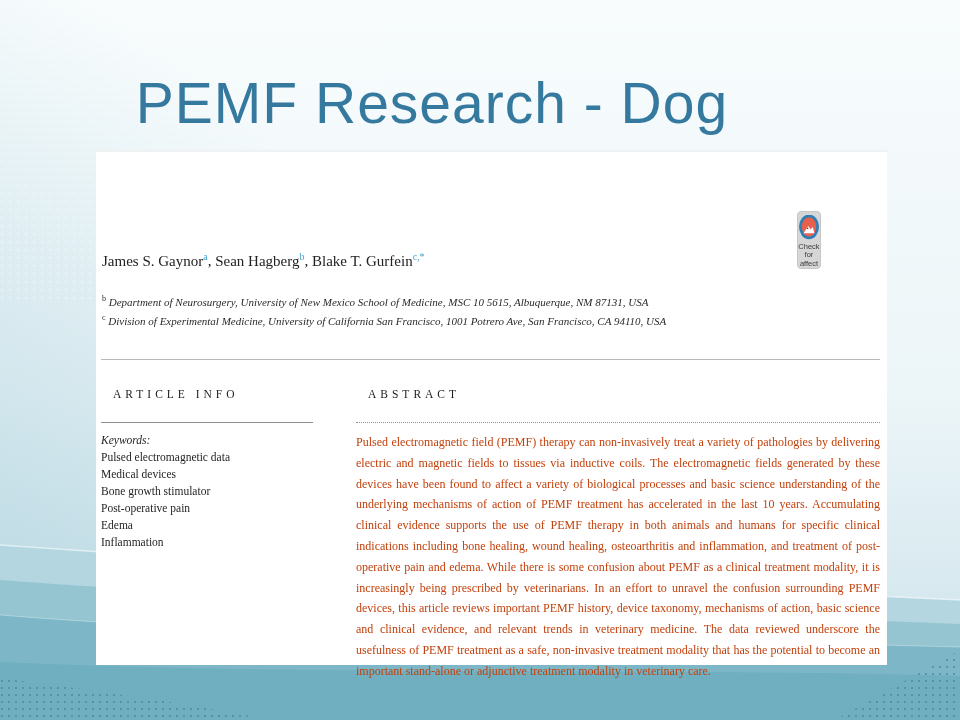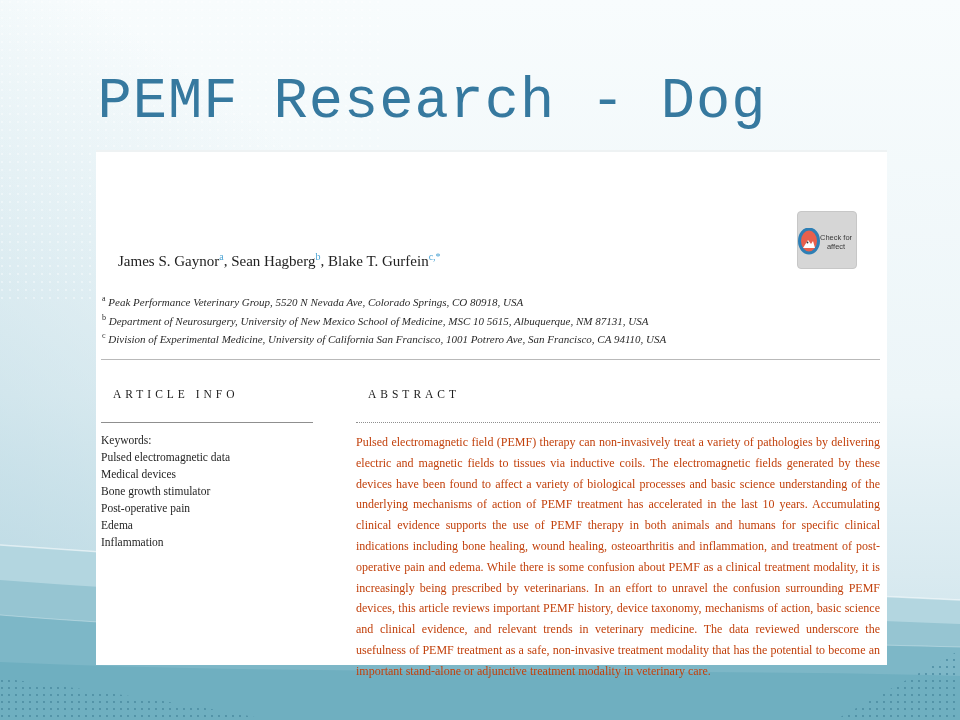--- a/index.html
+++ b/index.html
@@ -6,67 +6,67 @@
   body{
     width:960px;height:720px;position:relative;overflow:hidden;
     font-family:"Liberation Serif", serif;
     background:#f6fbfd;
   }
   #bg{position:absolute;inset:0;z-index:0;}
   
   .slide-title{
     position:absolute;top:70px;left:0;width:864px;z-index:2;
     text-align:center;
-    font-family:Liberation Mono, monospace;
+    font-family:Liberation Sans, sans-serif;
     font-size:57px;font-weight:400;letter-spacing:1px;
     color:#36799F;
   }
   
   .paper{
     position:absolute;left:96px;top:150px;width:791px;height:513px;z-index:2;
     background:#ffffff;border-top:2px solid #eef2f3;
     color:#1d1d1d;
   }
   .paper-title{
     position:absolute;left:6px;top:58px;width:660px;
     font-size:21px;color:#222;
   }
   .authors{
-    position:absolute;left:22px;top:99px;width:660px;
+    position:absolute;left:6px;top:99px;width:660px;
     font-size:15px;color:#222;
   }
   .authors sup{font-size:10px;color:#4BA3D3;}
   .affiliations{
     position:absolute;left:6px;top:139px;width:700px;
     font-size:11px;font-style:italic;line-height:16px;color:#2a2a2a;
   }
   .affiliations sup{font-size:8px;font-style:normal;color:#2a2a2a;}
   .badge{
-    position:absolute;left:701px;top:59px;width:60px;height:58px;
+    position:absolute;left:701px;top:59px;width:24px;height:58px;
     background:#d6d6d6;border-radius:4px;border:1px solid #c7c7c7;
-    display:flex;flex-direction:row;align-items:center;justify-content:flex-start;
+    display:flex;flex-direction:column;align-items:center;justify-content:flex-start;
     box-sizing:border-box;padding-top:3px;
   }
   .badge-text{
     font-family:"Liberation Sans", sans-serif;
     font-size:7.5px;line-height:8.5px;color:#3a3a3a;text-align:center;margin-top:2px;
   }
   .rule-full{
     position:absolute;left:5px;top:207px;width:779px;height:0;
     border-top:1px solid #b9b9b9;
   }
   .col-info{position:absolute;left:5px;top:236px;width:212px;}
   .col-abstract{position:absolute;left:260px;top:236px;width:524px;}
   .col-heading{
     font-size:11.5px;letter-spacing:4px;color:#1d1d1d;margin-left:12px;
   }
   .col-rule-solid{border-top:1px solid #8f8f8f;margin-top:22px;}
   .col-rule-dotted{border-top:1px dotted #8f8f8f;margin-top:22px;}
   .keywords{margin-top:9px;font-size:11.5px;line-height:17px;color:#1f1f1f;}
-  .keywords .kw-label{}
+  .keywords .kw-label{font-style:italic;}
   .abstract-text{
     margin-top:9px;font-size:12px;line-height:20.8px;
     text-align:justify;color:#c2410c;
   }
 </style>
 </head>
 <body>
 
 <svg id="bg" width="960" height="720" viewBox="0 0 960 720" xmlns="http://www.w3.org/2000/svg" aria-hidden="true">
   <defs>
@@ -113,21 +113,20 @@
       <path d="M5,20 L10,12 L13,16 L15,13 L17,20 Z" fill="#ffffff"></path>
       <circle cx="9.5" cy="14.5" r="0.9" fill="#333333"></circle>
     </svg>
     <div class="badge-text">
       <div>Check for</div>
       <div>affect</div>
     </div>
   </div>
 
   <div class="affiliations">
-      <div><sup>a</sup> Peak Performance Veterinary Group, 5520 N Nevada Ave, Colorado Springs, CO 80918, USA</div>
       <div><sup>b</sup> Department of Neurosurgery, University of New Mexico School of Medicine, MSC 10 5615, Albuquerque, NM 87131, USA</div>
       <div><sup>c</sup> Division of Experimental Medicine, University of California San Francisco, 1001 Potrero Ave, San Francisco, CA 94110, USA</div>
     </div>
 
   <div class="rule-full"></div>
 
   <div class="col-info">
     <div class="col-heading">ARTICLE INFO</div>
     <div class="col-rule-solid"></div>
     <div class="keywords">

